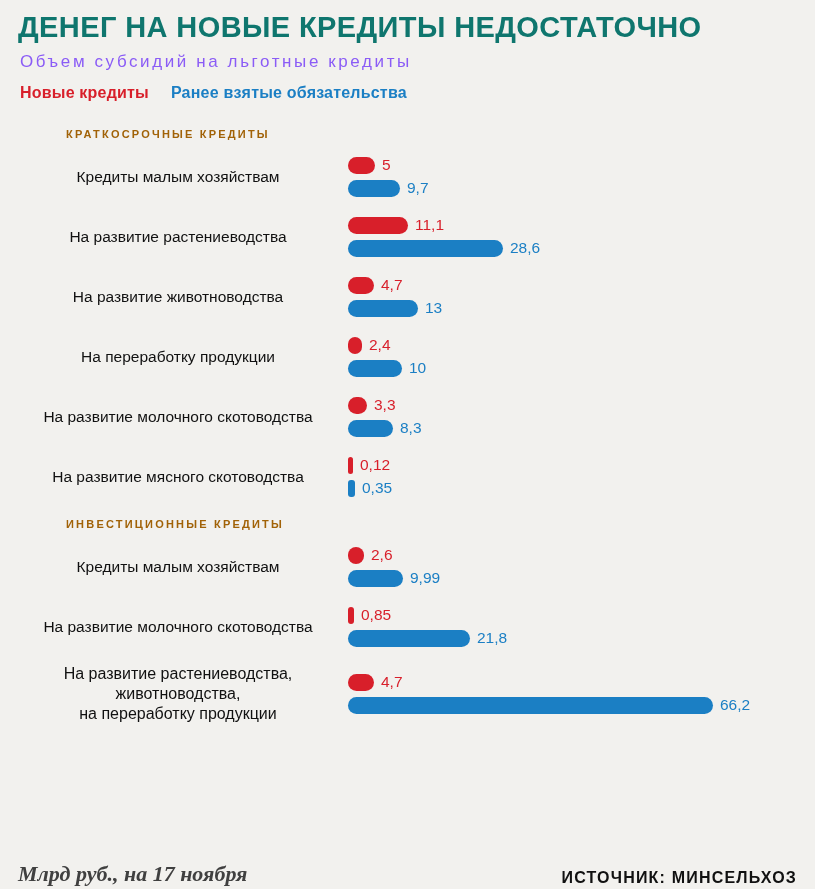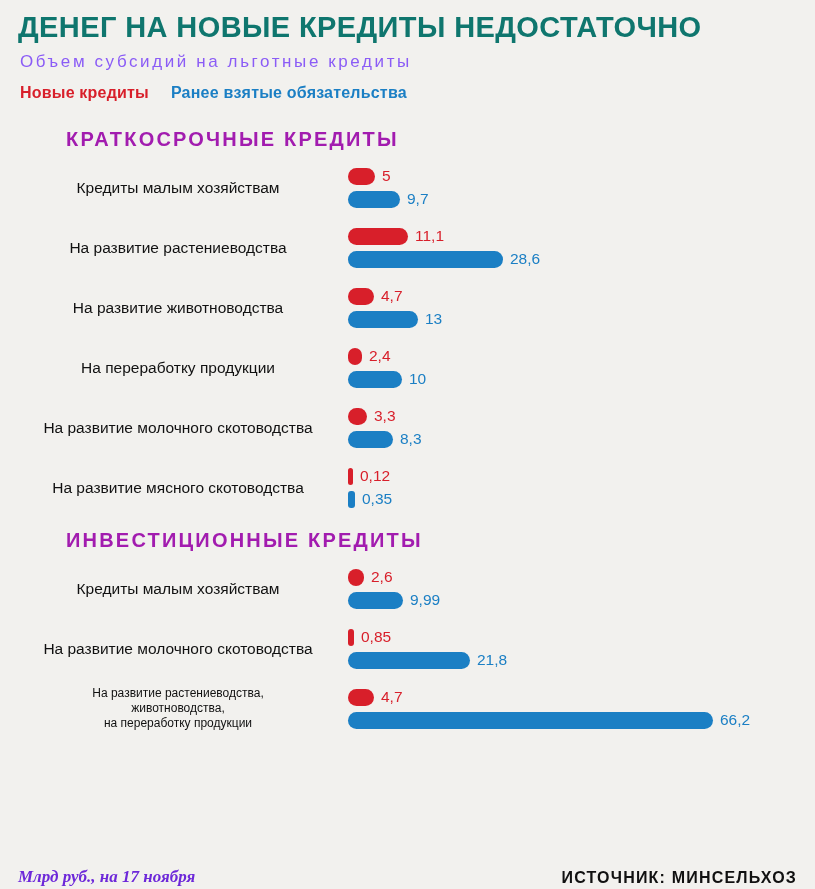--- a/index.html
+++ b/index.html
@@ -46,24 +46,24 @@
   .legend-item {
     font-size: 16px;
     font-weight: bold;
     letter-spacing: 0.2px;
   }
   .legend-new { color: #d81f2a; }
   .legend-old { color: #1b7fc4; }
 
   
   .section-title {
-    font-size: 20px;
+    font-size: 11px;
     font-weight: bold;
     letter-spacing: 2.2px;
-    color: #a21caf;
+    color: #a16207;
     margin: 26px 0 14px 48px;
   }
   .section-title.invest { margin-top: 18px; }
 
   
   .row {
     display: flex;
     align-items: center;
     margin-bottom: 14px;
   }
@@ -97,38 +97,38 @@
   .bar.thin { border-radius: 3px; }
   .bar-value {
     font-size: 15.5px;
     margin-left: 7px;
     white-space: nowrap;
   }
   .bar-value.red { color: #d81f2a; }
   .bar-value.blue { color: #1b7fc4; }
 
   
-  .row.tall .row-label { font-size: 12px; }
+  .row.tall .row-label { font-size: 16px; }
 
   
   .footer {
     position: absolute;
     left: 18px;
     right: 18px;
     bottom: 14px;
     display: flex;
     justify-content: space-between;
     align-items: flex-end;
   }
   .footer-note {
     font-family: "Liberation Serif", serif;
     font-style: italic;
     font-weight: bold;
-    font-size: 17px;
-    color: #6d28d9;
+    font-size: 22px;
+    color: #404040;
   }
   .footer-source {
     font-size: 16px;
     font-weight: bold;
     letter-spacing: 1.2px;
     color: #111;
   }
 </style>
 </head>
 <body>

